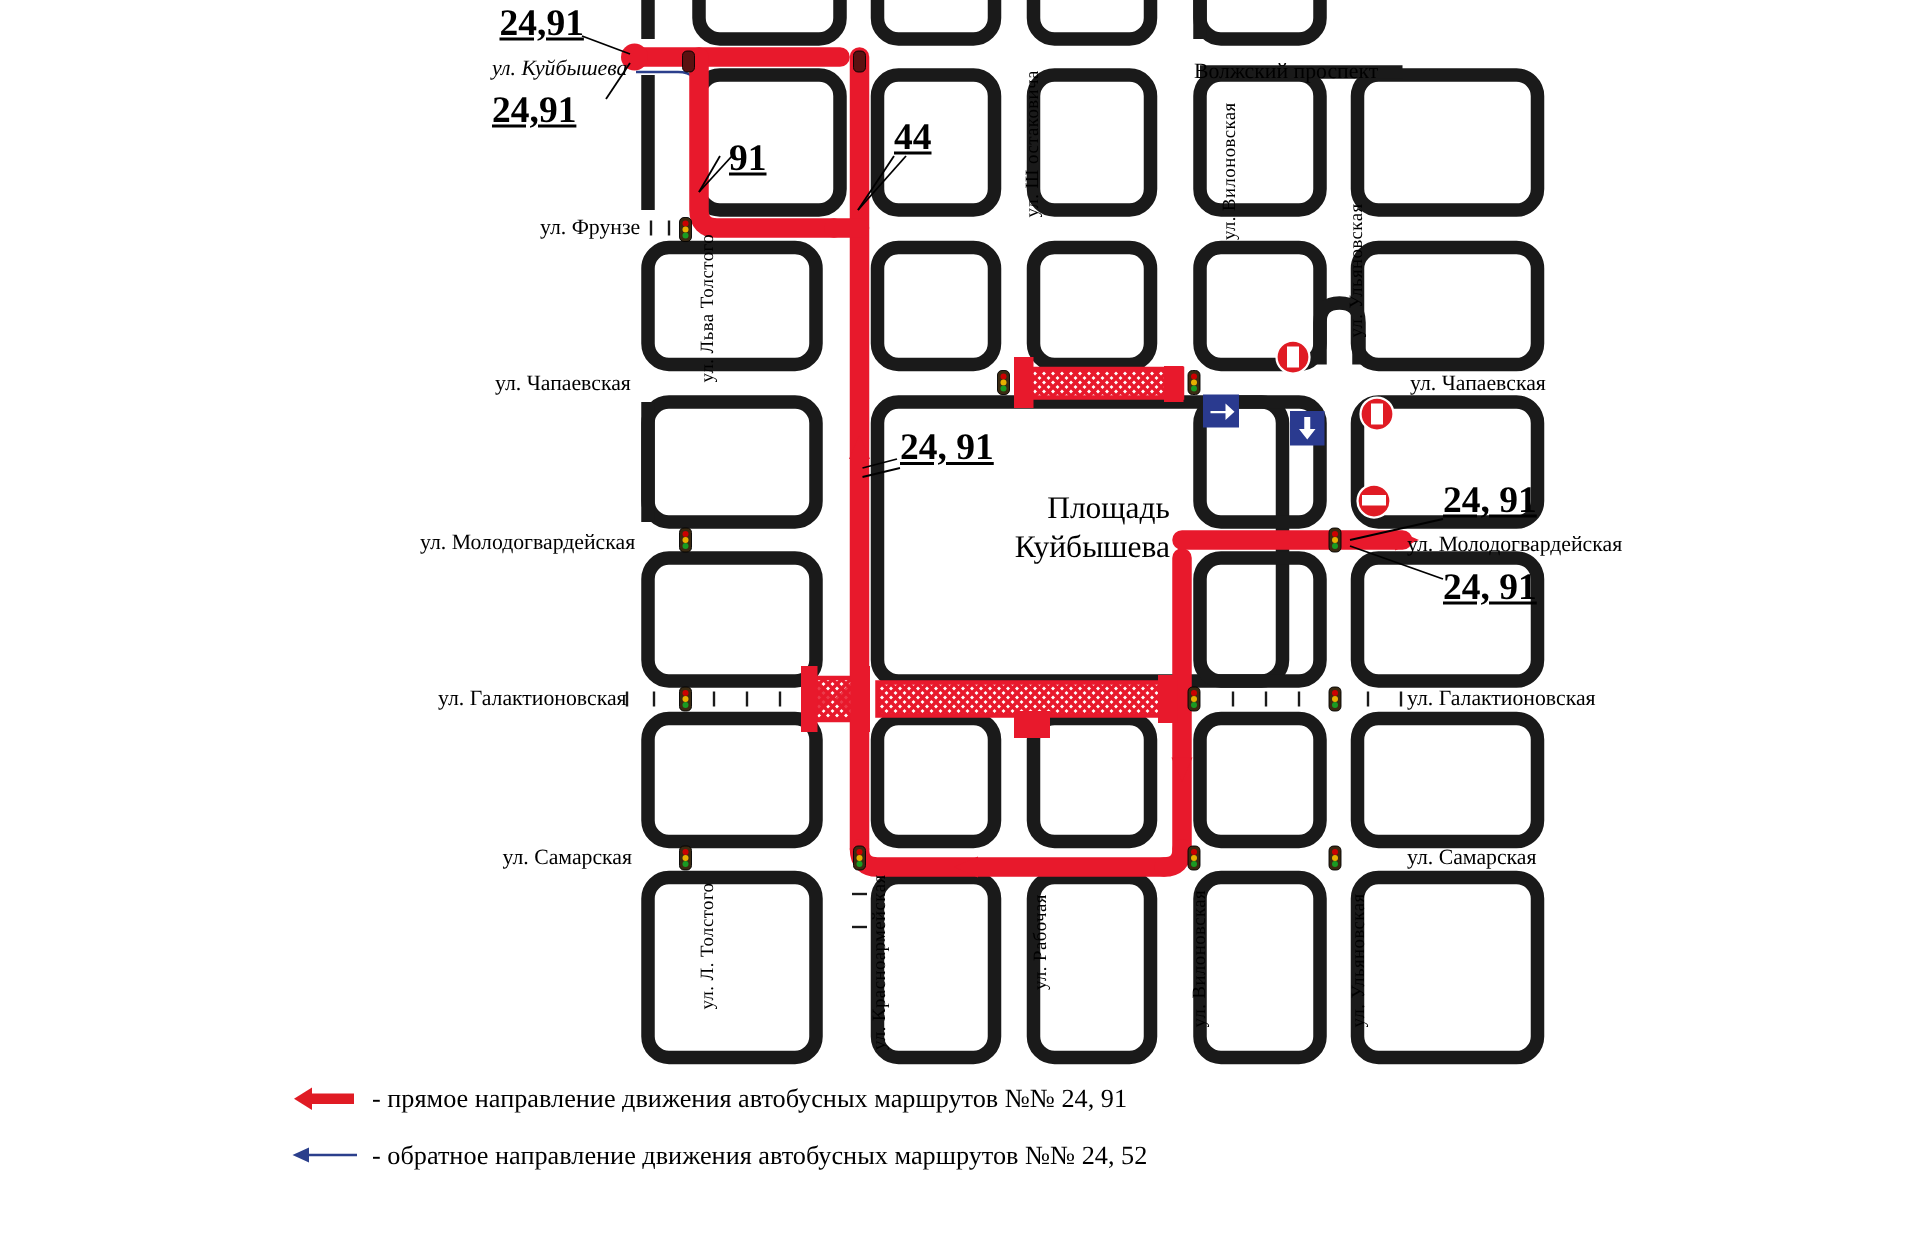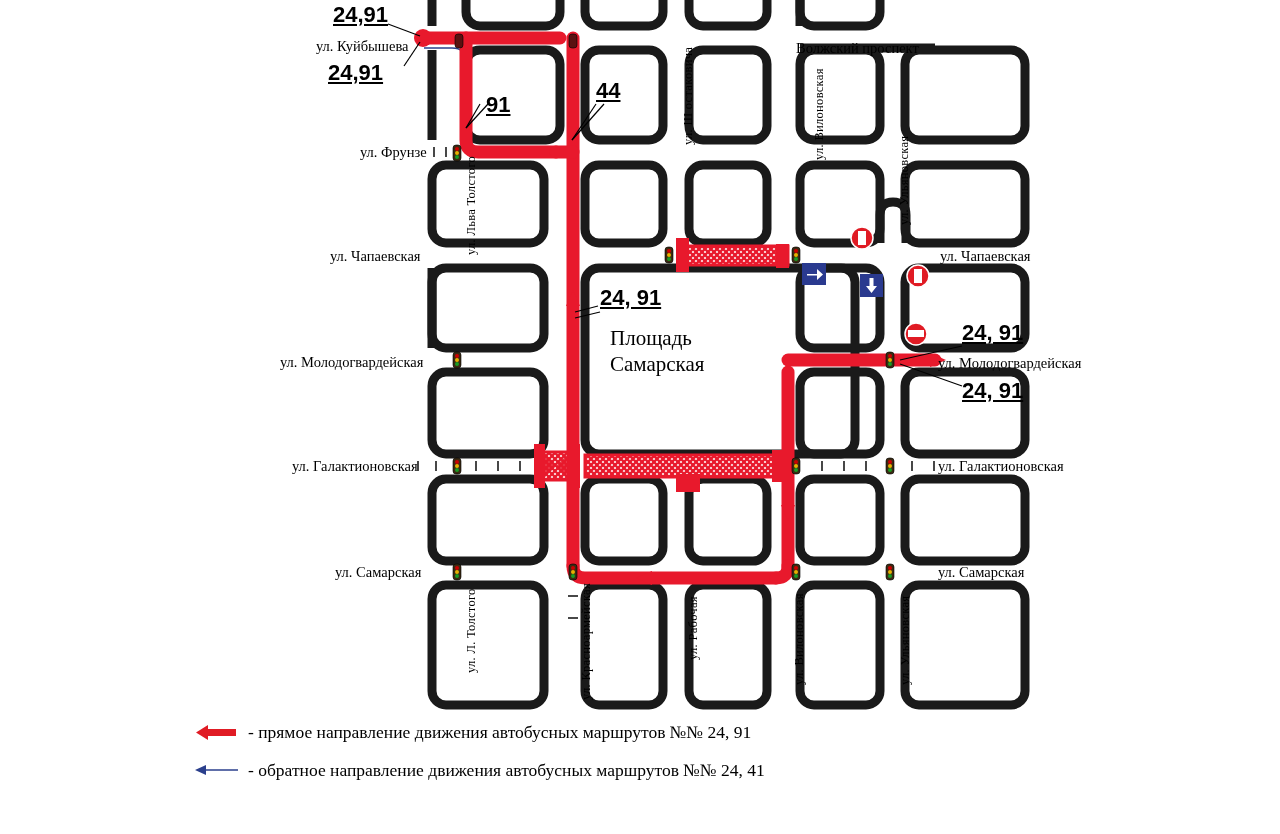--- a/index.html
+++ b/index.html
@@ -2,22 +2,22 @@
 <html><head>
 <meta charset="utf-8">
 <style>
   html,body{margin:0;padding:0;background:#fff;}
   body{width:1280px;height:834px;overflow:hidden;font-family:"Liberation Serif", serif;}
   #map-root{position:relative;width:1280px;height:834px;background:#ffffff;}
   svg#map-svg{position:absolute;left:0;top:0;width:1280px;height:834px;}
   .lbl{position:absolute;font-family:"Liberation Serif", serif;color:#000;white-space:nowrap;}
   .st-h{font-size:14.5px;}
   .st-v{font-size:12.5px;letter-spacing:0.3px;}
-  .rt{font-size:22px;font-weight:bold;text-decoration:underline;font-family:Liberation Sans, sans-serif;}
-  .sq{font-size:21px;text-align:left;line-height:1.25;}
+  .rt{font-size:25px;font-weight:bold;text-decoration:underline;font-family:Liberation Serif, serif;}
+  .sq{font-size:21px;text-align:right;line-height:1.25;}
   .vert{transform-origin:0 0;}
   .legend{position:absolute;left:0;top:717px;width:1280px;}
   .legend-row{display:flex;align-items:center;height:30px;margin-bottom:8px;padding-left:192px;}
   .legend-icon{width:50px;height:22px;position:relative;flex:0 0 50px;}
   .legend-text{font-size:17.5px;color:#000;margin-left:6px;font-family:"Liberation Serif",serif;}
 </style>
 </head>
 <body>
 
 <div id="map-root">
@@ -311,21 +311,21 @@
     <path d="M488,104 L466,128"></path>
     <path d="M596,104 L572,140"></path>
     <path d="M604,104 L572,140"></path>
     <path d="M598,306 L575,312"></path>
     <path d="M600,312 L575,318"></path>
     <path d="M962,346 L900,360"></path>
     <path d="M962,386 L900,364"></path>
   </g>
 </svg>
 
-<div class="lbl st-h" style="left:316px;top:38px;">ул. Куйбышева</div>
+<div class="lbl st-h" style="left:328px;top:38px;font-style:italic;">ул. Куйбышева</div>
 <div class="lbl st-h" style="left:360px;top:144px;">ул. Фрунзе</div>
 <div class="lbl st-h" style="left:330px;top:248px;">ул. Чапаевская</div>
 <div class="lbl st-h" style="left:280px;top:354px;">ул. Молодогвардейская</div>
 <div class="lbl st-h" style="left:292px;top:458px;">ул. Галактионовская</div>
 <div class="lbl st-h" style="left:335px;top:564px;">ул. Самарская</div>
 
 <div class="lbl st-h" style="left:796px;top:40px;">Волжский проспект</div>
 <div class="lbl st-h" style="left:940px;top:248px;">ул. Чапаевская</div>
 <div class="lbl st-h" style="left:938px;top:355px;">ул. Молодогвардейская</div>
 <div class="lbl st-h" style="left:938px;top:458px;">ул. Галактионовская</div>
@@ -337,21 +337,21 @@
 <div class="lbl st-v vert" style="left:897px;top:225px;transform:rotate(-90deg);">ул. Ульяновская</div>
 
 <div class="lbl st-v vert" style="left:464px;top:673px;transform:rotate(-90deg);">ул. Л. Толстого</div>
 <div class="lbl st-v vert" style="left:579px;top:700px;transform:rotate(-90deg);">ул. Красноармейская</div>
 <div class="lbl st-v vert" style="left:686px;top:660px;transform:rotate(-90deg);">ул. Рабочая</div>
 <div class="lbl st-v vert" style="left:792px;top:685px;transform:rotate(-90deg);">ул. Вилоновская</div>
 <div class="lbl st-v vert" style="left:898px;top:685px;transform:rotate(-90deg);">ул. Ульяновская</div>
 
 <div class="lbl sq" style="left:610px;top:325px;width:170px;">
   <div>Площадь</div>
-  <div>Самарская</div>
+  <div>Куйбышева</div>
 </div>
 
 <div class="lbl rt" style="left:333px;top:2px;">24,91</div>
 <div class="lbl rt" style="left:328px;top:60px;">24,91</div>
 <div class="lbl rt" style="left:486px;top:92px;">91</div>
 <div class="lbl rt" style="left:596px;top:78px;">44</div>
 <div class="lbl rt" style="left:600px;top:285px;">24, 91</div>
 <div class="lbl rt" style="left:962px;top:320px;">24, 91</div>
 <div class="lbl rt" style="left:962px;top:378px;">24, 91</div>
 
@@ -367,19 +367,19 @@
     <div class="legend-text">- прямое направление движения автобусных маршрутов №№ 24, 91</div>
   </div>
 
   <div class="legend-row">
     <div class="legend-icon">
       <svg width="50" height="22" viewBox="0 0 50 22">
         <line x1="12" y1="11" x2="46" y2="11" stroke="#2b3f8c" stroke-width="1.6"></line>
         <path d="M14,6 L14,16 L3,11 Z" fill="#2b3f8c"></path>
       </svg>
     </div>
-    <div class="legend-text">- обратное направление движения автобусных маршрутов №№ 24, 41</div>
+    <div class="legend-text">- обратное направление движения автобусных маршрутов №№ 24, 52</div>
   </div>
 
 
 </div>
 
 </div>
 
 </body></html>

